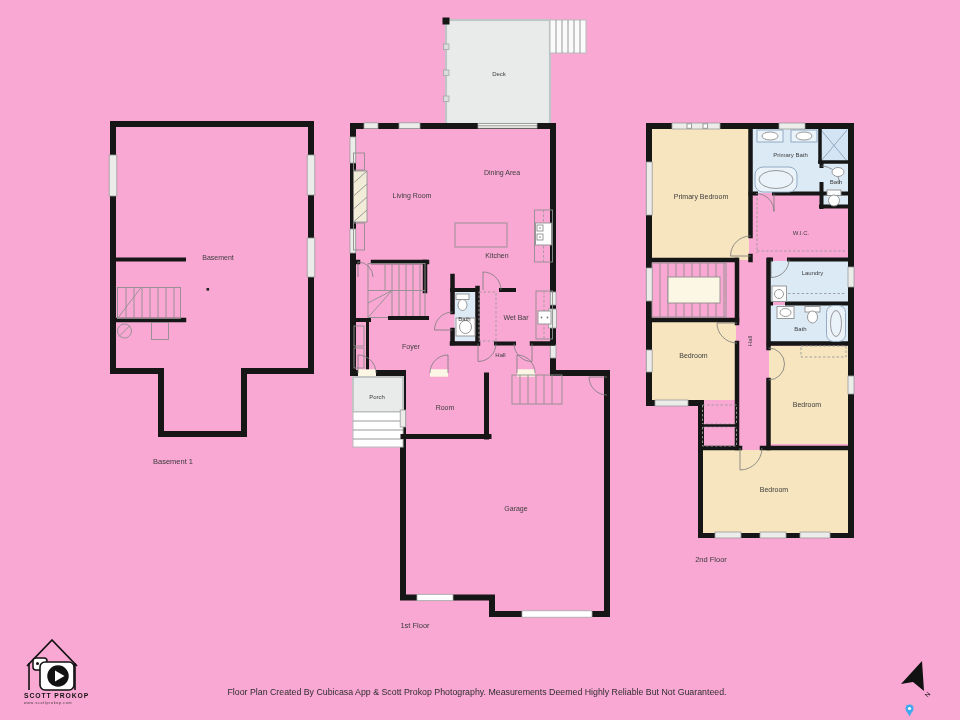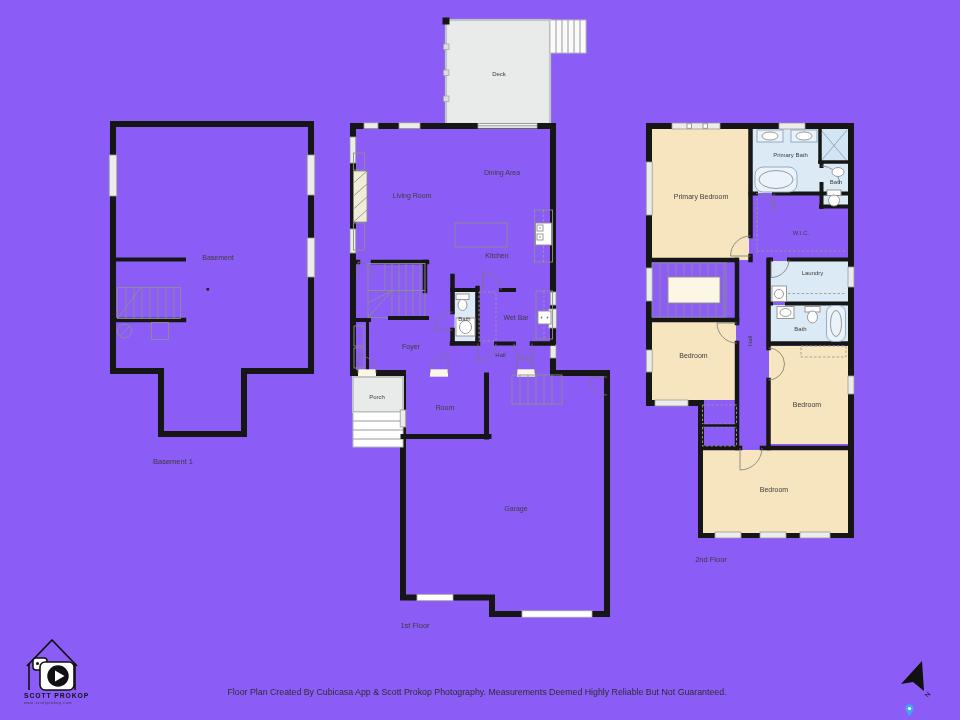--- a/index.html
+++ b/index.html
@@ -1,16 +1,16 @@
 <!DOCTYPE html>
 <html><head>
 <meta charset="utf-8">
 <style>
   html,body{margin:0;padding:0;background:#ffffff;}
-  .canvas{position:relative;width:960px;height:720px;background:#8b5cf6;overflow:hidden;
+  .canvas{position:relative;width:960px;height:720px;background:#f9a8d4;overflow:hidden;
           font-family:"Liberation Sans", sans-serif;}
   svg{display:block;}
   .wall{stroke:#161616;fill:none;stroke-linecap:square;}
   .thin{stroke:#8f8f8f;stroke-width:0.9;fill:none;}
   .thinf{stroke:#8f8f8f;stroke-width:0.9;fill:#ffffff;}
   .fixblue{stroke:#8aa3bc;stroke-width:0.9;fill:#eaf2fa;}
   .dashed{stroke:#9a9a9a;stroke-width:0.9;fill:none;stroke-dasharray:2.5 2;}
   .arc{stroke:#7a7a7a;stroke-width:0.8;fill:none;}
   .window{fill:#ececea;stroke:#9b9b9b;stroke-width:0.8;}
   .glass{fill:#f2f2f0;stroke:#acaca8;stroke-width:0.7;}

